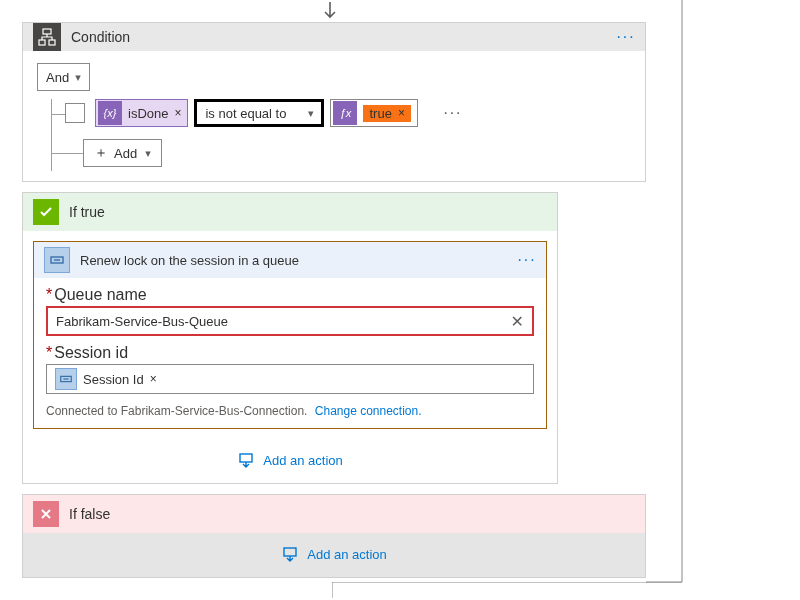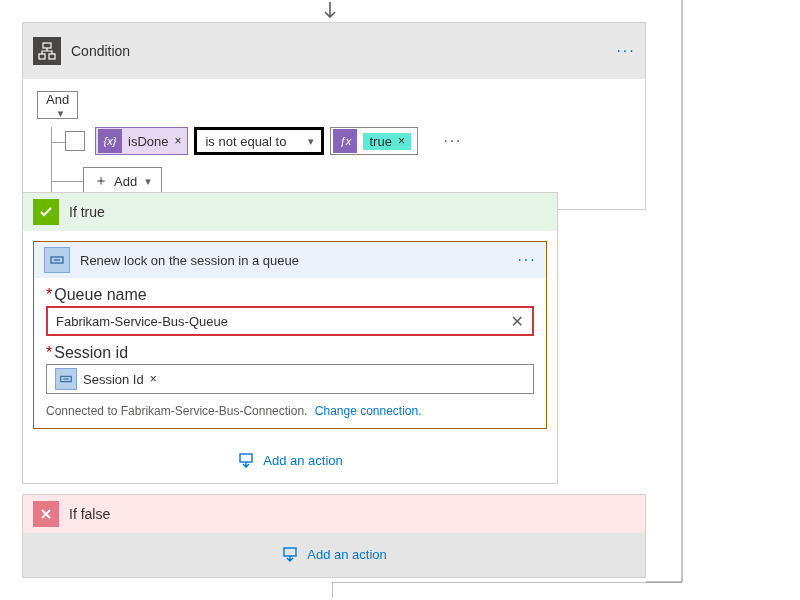--- a/index.html
+++ b/index.html
@@ -1,39 +1,39 @@
 <!DOCTYPE html>
 <html><head>
 <meta charset="utf-8">
 <style>
   * { box-sizing: border-box; margin: 0; padding: 0; }
   body { font-family: "Segoe UI", Arial, sans-serif; font-size: 13px; background: #fff; color: #323130; width: 800px; height: 600px; position: relative; }
   .canvas { position: absolute; top: 0; left: 0; width: 800px; height: 600px; }
   .arrow-down { position: absolute; left: 322px; top: 2px; font-size: 18px; color: #605e5c; }
   .main-panel { position: absolute; left: 22px; top: 22px; width: 624px; border: 1px solid #d2d0ce; background: #fff; }
-  .header-row { display: flex; align-items: center; height: 56px; background: #e8e8e8; padding: 0 10px; }
+  .header-row { display: flex; align-items: center; height: 28px; background: #e8e8e8; padding: 0 10px; }
   .header-row .icon-box { width: 28px; height: 28px; background: #484644; display: flex; align-items: center; justify-content: center; margin-right: 10px; }
   .header-row .title { flex: 1; font-size: 14px; }
   .header-row .dots { color: #0078d4; font-size: 16px; letter-spacing: 1px; cursor: pointer; }
   .cond-body { padding: 12px 14px 14px 14px; }
-  .and-pill { display: inline-flex; align-items: center; border: 1px solid #8a8886; height: 28px; padding: 0 8px; background: #fff; cursor: pointer; flex-direction: column; }
+  .and-pill { display: inline-flex; align-items: center; border: 1px solid #8a8886; height: 28px; padding: 0 8px; background: #fff; cursor: pointer; }
   .and-pill .chev { margin-left: 6px; font-size: 11px; color: #605e5c; }
   .tree { margin-top: 8px; position: relative; }
   .tree-line-v { position: absolute; left: 14px; top: 0; width: 1px; height: 72px; background: #a19f9d; }
   .row1 { display: flex; align-items: center; margin-left: 28px; position: relative; }
   .row1::before { content: ""; position: absolute; left: -14px; top: 15px; width: 14px; height: 1px; background: #a19f9d; }
   .checkbox { width: 20px; height: 20px; border: 1px solid #8a8886; background: #fff; margin-right: 10px; }
   .token-var { display: inline-flex; align-items: center; background: #e6d7f2; border: 1px solid #8e6bb8; height: 28px; padding: 0 6px 0 0; margin-right: 6px; }
   .token-var .badge { background: #8764b8; color: #fff; width: 24px; height: 24px; display: flex; align-items: center; justify-content: center; font-size: 11px; margin: 2px 6px 2px 2px; font-style: italic; }
   .token-var .x { margin-left: 6px; font-size: 12px; cursor: pointer; }
   .op-select { display: inline-flex; align-items: center; border: 3px solid #000000; height: 28px; padding: 0 8px; background: #fff; margin-right: 6px; min-width: 130px; justify-content: space-between; }
   .op-select .chev { font-size: 11px; color: #605e5c; }
   .token-fx { display: inline-flex; align-items: center; border: 1px solid #8a8886; height: 28px; padding: 0 6px 0 0; background: #fff; margin-right: 21px; }
   .token-fx .badge { background: #8764b8; color: #fff; width: 24px; height: 24px; display: flex; align-items: center; justify-content: center; font-size: 11px; margin: 2px 6px 2px 2px; font-style: italic; }
-  .token-fx-inner { background: #5eead4; padding: 1px 6px; display: inline-flex; align-items: center; }
+  .token-fx-inner { background: #f97316; padding: 1px 6px; display: inline-flex; align-items: center; }
   .token-fx .x { margin-left: 6px; font-size: 12px; cursor: pointer; }
   .row-dots { color: #605e5c; font-size: 16px; letter-spacing: 1px; cursor: pointer; margin-left: 4px; }
   .row2 { display: flex; align-items: center; margin-left: 46px; margin-top: 12px; position: relative; }
   .row2::before { content: ""; position: absolute; left: -32px; top: 14px; width: 32px; height: 1px; background: #a19f9d; }
   .add-btn { display: inline-flex; align-items: center; border: 1px solid #8a8886; height: 28px; padding: 0 10px; background: #fff; cursor: pointer; }
   .add-btn .plus { margin-right: 6px; font-size: 14px; }
   .add-btn .chev { margin-left: 8px; font-size: 11px; color: #605e5c; }
 
   .iftrue-panel { position: absolute; left: 22px; top: 192px; width: 536px; border: 1px solid #d2d0ce; background: #fff; }
   .iftrue-header { display: flex; align-items: center; height: 38px; background: #e6f4e8; padding: 0 10px; }

